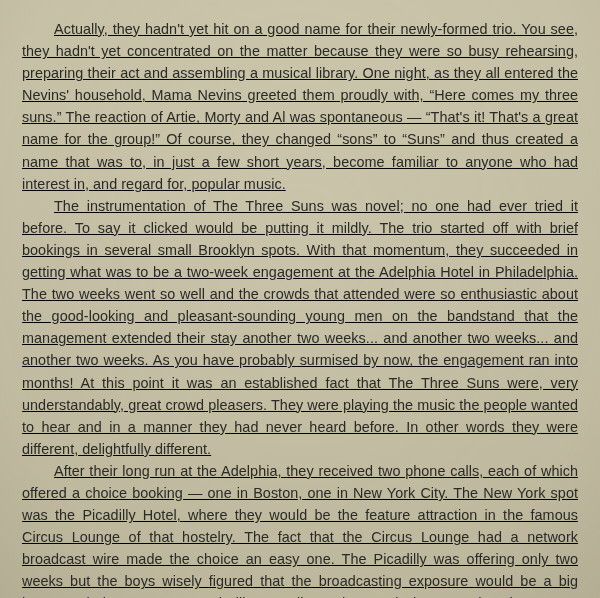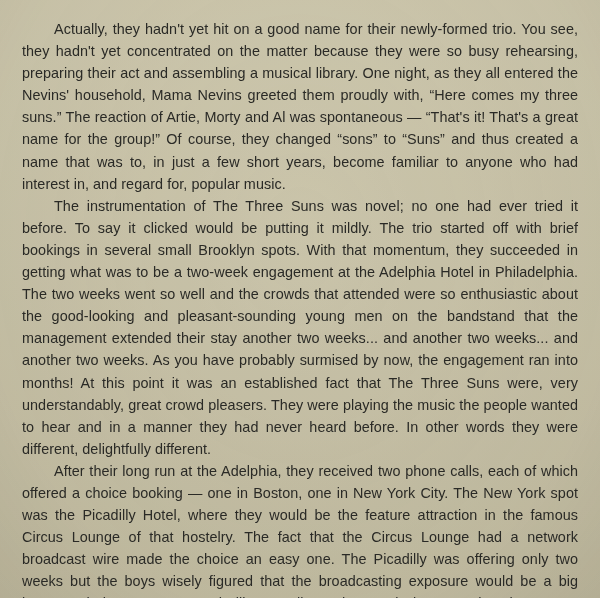--- a/index.html
+++ b/index.html
@@ -15,20 +15,21 @@
   }
   .page {
     position: relative;
     width: 600px;
     height: 598px;
     box-sizing: border-box;
     padding: 18px 22px 10px 22px;
     background:
       linear-gradient(to bottom, rgba(255,255,255,0.05), rgba(0,0,0,0.04)),
       #cbc5aa;
+    text-decoration: underline;
   }
   .scan-tint {
     position: absolute;
     inset: 0;
     pointer-events: none;
     background: radial-gradient(ellipse at 50% 40%, rgba(255,255,250,0.10) 0%, rgba(120,110,80,0.06) 75%, rgba(90,82,58,0.12) 100%);
     mix-blend-mode: multiply;
   }
   .text-col {
     position: relative;

